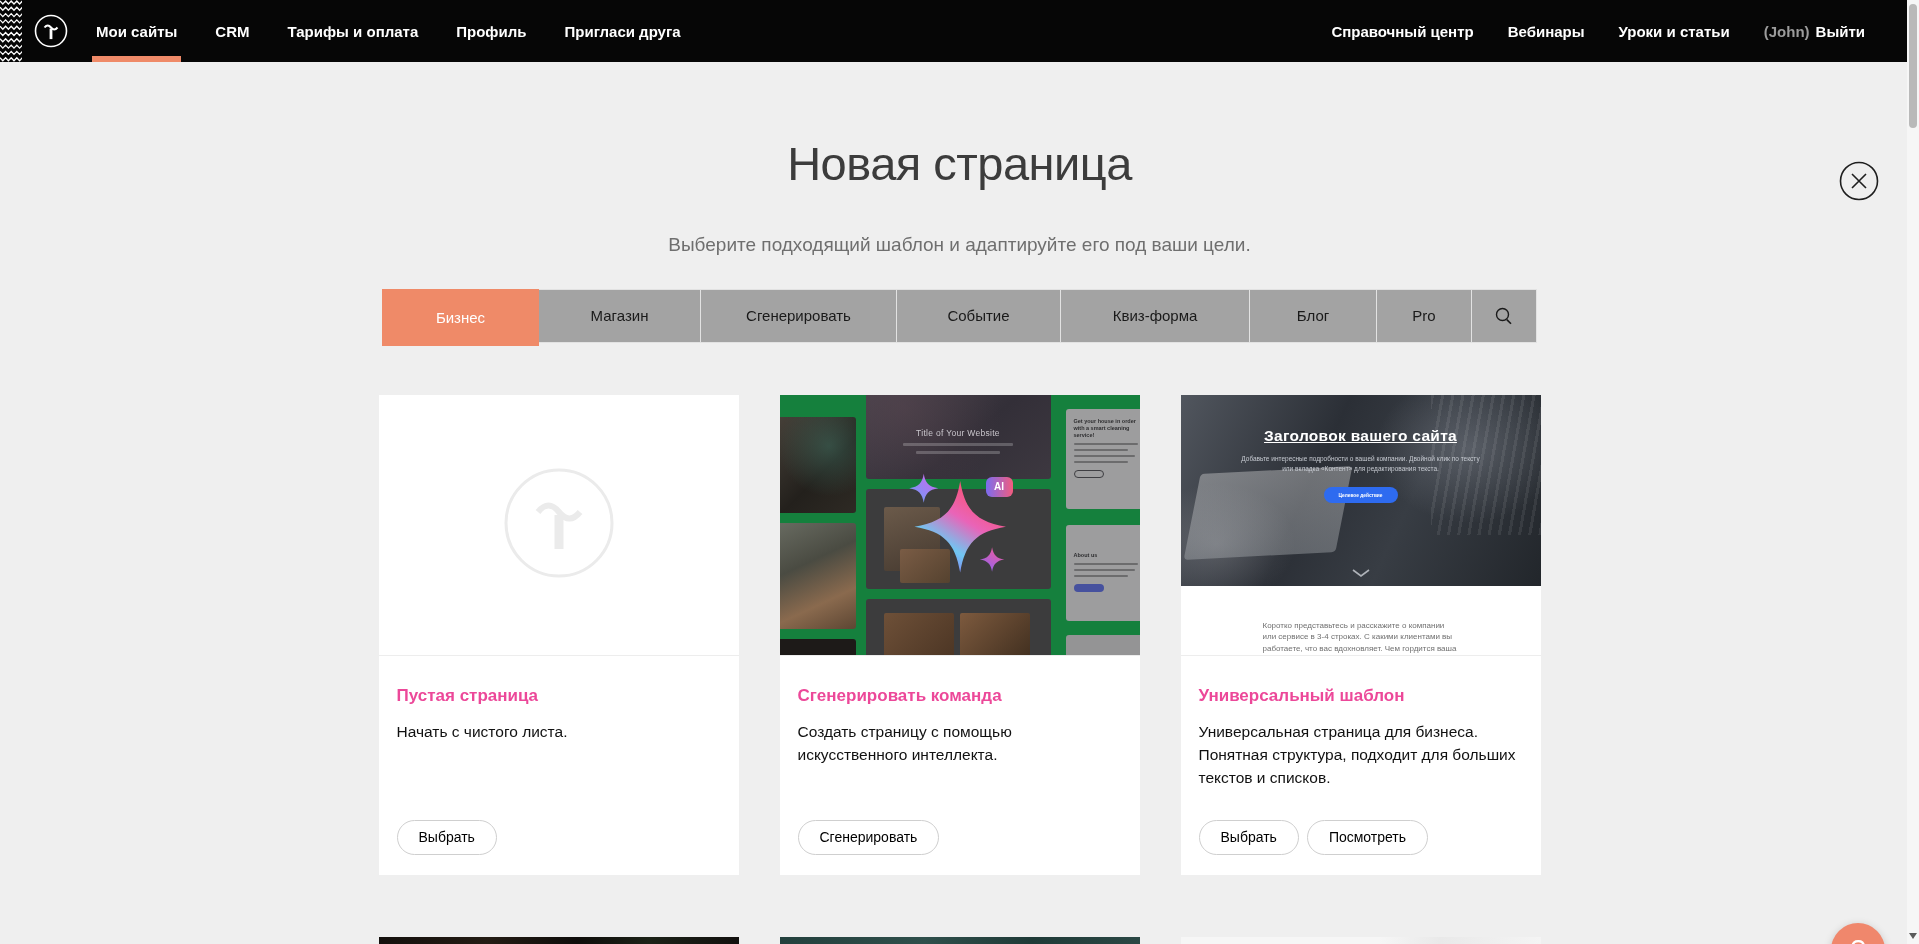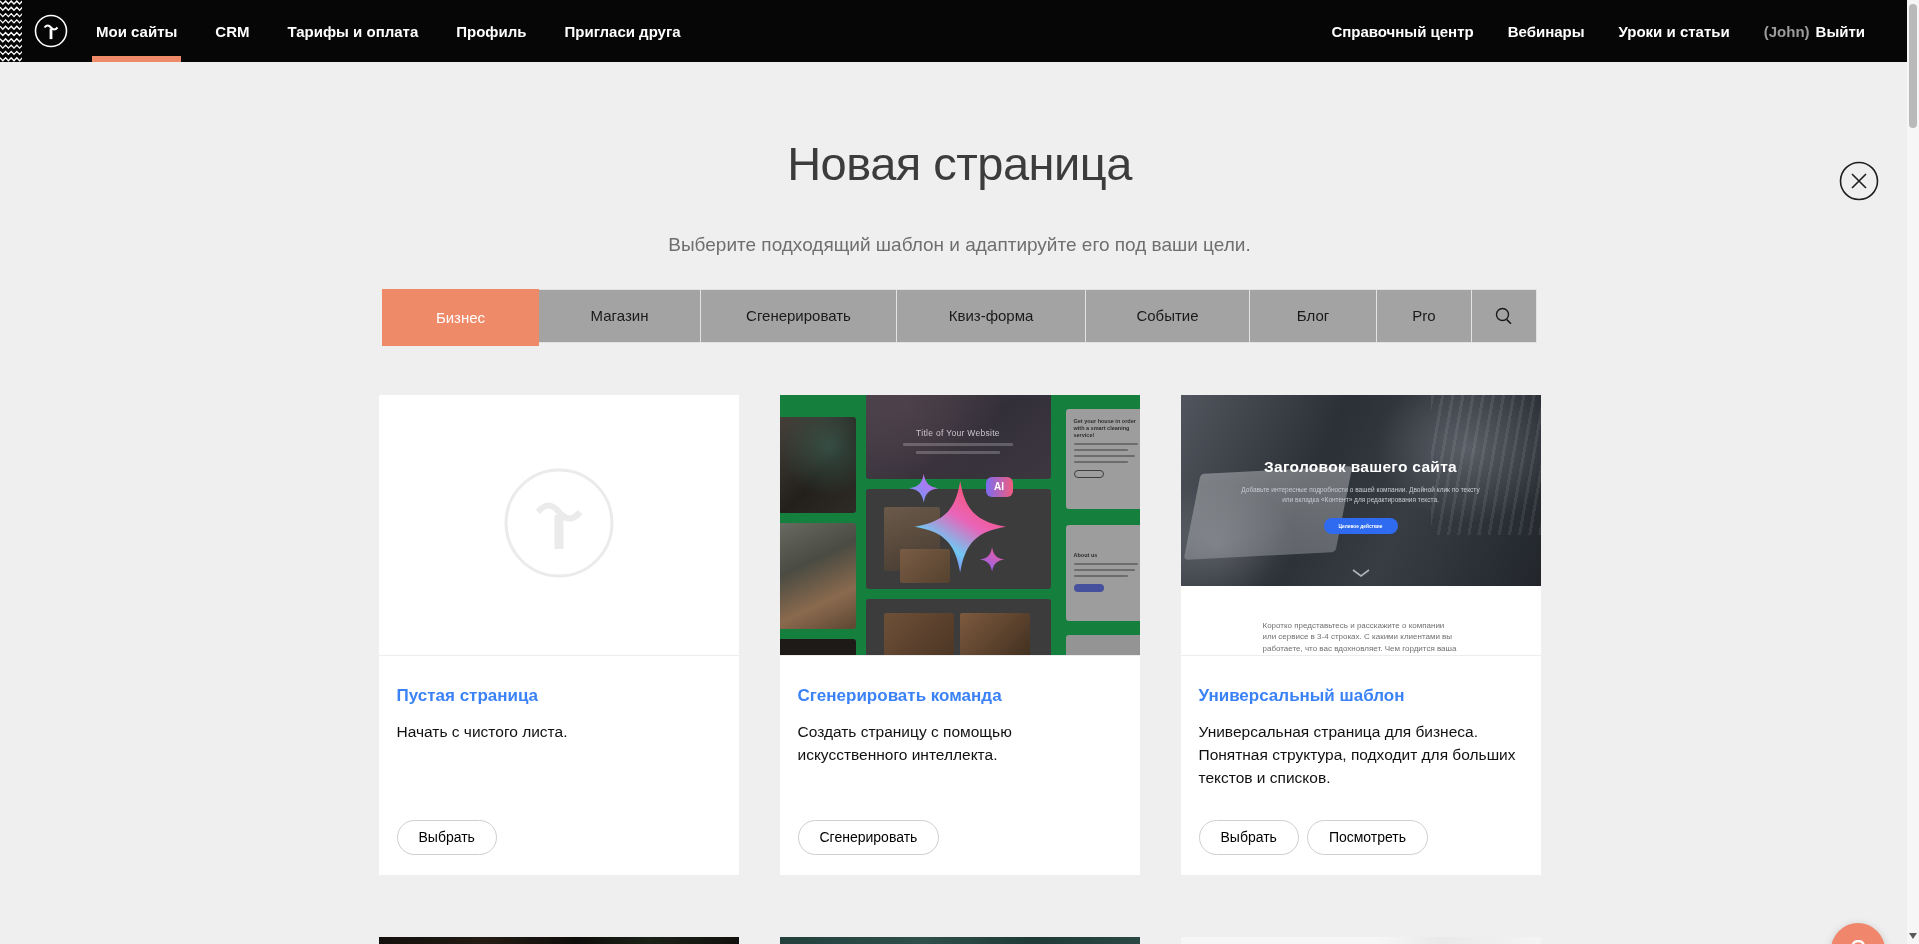--- a/index.html
+++ b/index.html
@@ -59,21 +59,21 @@
   }
   .t0{width:157px}.t1{width:162px}.t2{width:196px}.t3{width:189px}
   .t4{width:164px}.t5{width:127px}.t6{width:95px}.t7{flex:1}
   
   .cards-row { width:1162px; margin:52px auto 0; display:flex; gap:41px; }
   .cards-row.second { margin-top:62px; }
   .card { width:360px; background:#fff; position:relative; }
   .cards-row:not(.second) .card { height:480px; }
   .preview { height:261px; position:relative; overflow:hidden; border-bottom:1px solid #ededed; cursor:pointer; }
   .card-body { padding:30px 18px 0; }
-  .card-title { font-size:17px; font-weight:700; color:#3b82f6; }
+  .card-title { font-size:17px; font-weight:700; color:#ec4899; }
   .card-desc { margin-top:14px; font-size:15.5px; color:#111; line-height:1.5; font-weight:400; }
   .card-actions { position:absolute; bottom:20px; left:18px; display:flex; gap:8px; }
   .pill-btn {
     background:#fff; border:1px solid #cfcfcf; border-radius:18px; height:35px;
     padding:0 21px; font-size:14px; color:#000; cursor:pointer;
     font-family:"Liberation Sans",sans-serif; white-space:nowrap;
   }
   
   .blank-logo { position:absolute; left:50%; top:50%; transform:translate(-50%,-50%); }
   
@@ -121,21 +121,21 @@
   .hero3 { position:absolute; left:0; top:0; width:100%; height:191px; overflow:hidden;
     background: radial-gradient(ellipse 150px 120px at 80% 28%, rgba(125,130,140,.5), transparent 62%),
                 radial-gradient(ellipse 130px 100px at 10% 78%, rgba(165,165,170,.32), transparent 60%),
                 linear-gradient(115deg,#51565e 0%,#2b2f36 38%,#383d44 62%,#22262b 100%); }
   .hero3 .stripes { position:absolute; right:0; top:0; width:110px; height:140px; opacity:.35;
     background:repeating-linear-gradient(100deg, rgba(255,255,255,.22) 0 3px, transparent 3px 10px); }
   .hero3 .laptop { position:absolute; left:12px; bottom:30px; width:150px; height:86px; opacity:.4;
     background:linear-gradient(#d8d8d8,#aeb2b6); transform:skewX(-14deg) rotate(-3deg); border-radius:4px; }
   .hero3-content { position:absolute; left:0; top:0; width:100%; height:100%;
     display:flex; flex-direction:column; align-items:center; text-align:center; }
-  .hero3-title { margin-top:63px; color:#fff; font-size:15.5px; font-weight:700; letter-spacing:.3px; }
+  .hero3-title { margin-top:32px; color:#fff; font-size:15.5px; font-weight:700; letter-spacing:.3px;text-decoration:underline; }
   .hero3-sub { margin-top:9px; width:250px; color:#c6cad1; font-size:6.5px; line-height:1.6; }
   .hero3-btn { margin-top:13px; width:74px; height:16px; border-radius:8px; background:#2e6bf0;
     color:#fff; font-size:4.8px; font-weight:700; display:flex; align-items:center; justify-content:center;
     border:none; cursor:pointer; }
   .hero3-chevron { position:absolute; bottom:8px; left:50%; transform:translateX(-50%); }
   .body3 { position:absolute; left:0; top:191px; width:100%; height:70px; background:#fff;
     display:flex; justify-content:center; }
   .body3-text { margin-top:34px; width:196px; font-size:8px; color:#707070; line-height:1.45; }
   
   .r2-dark { height:200px; background:linear-gradient(90deg,#14100d,#241c14 30%,#0f0d0b 55%,#1c2218 75%,#12100e); }
@@ -225,22 +225,22 @@
     </svg>
   </button>
 
   <h1 class="page-title">Новая страница</h1>
   <p class="page-subtitle">Выберите подходящий шаблон и адаптируйте его под ваши цели.</p>
 
   <div class="tabs">
     <div class="tab t0 active">Бизнес</div>
     <div class="tab t1">Магазин</div>
     <div class="tab t2">Сгенерировать</div>
+    <div class="tab t4">Событие</div>
     <div class="tab t3">Квиз-форма</div>
-    <div class="tab t4">Событие</div>
     <div class="tab t5">Блог</div>
     <div class="tab t6">Pro</div>
     <div class="tab t7">
       <svg width="20" height="20" viewBox="0 0 20 20">
         <circle cx="8.5" cy="8.5" r="6" fill="none" stroke="#1a1a1a" stroke-width="1.4"></circle>
         <path d="M12.8,13.6 L17,17.8" stroke="#1a1a1a" stroke-width="1.6"></path>
       </svg>
     </div>
   </div>
 

